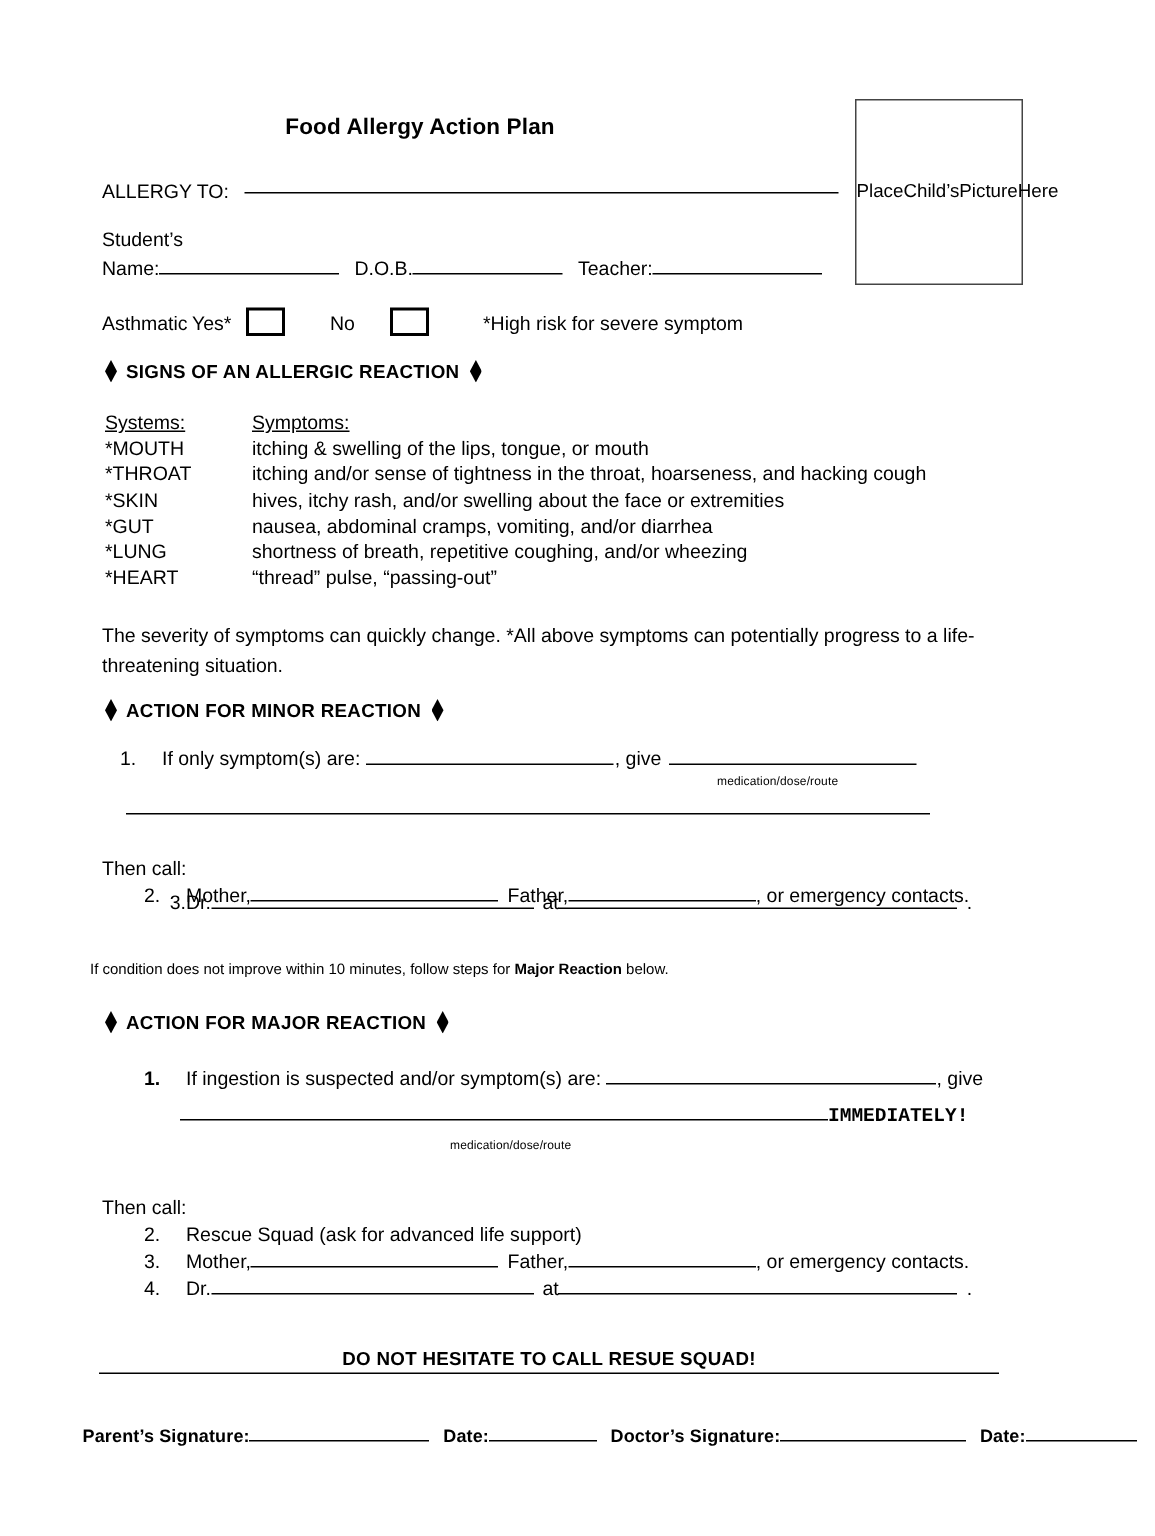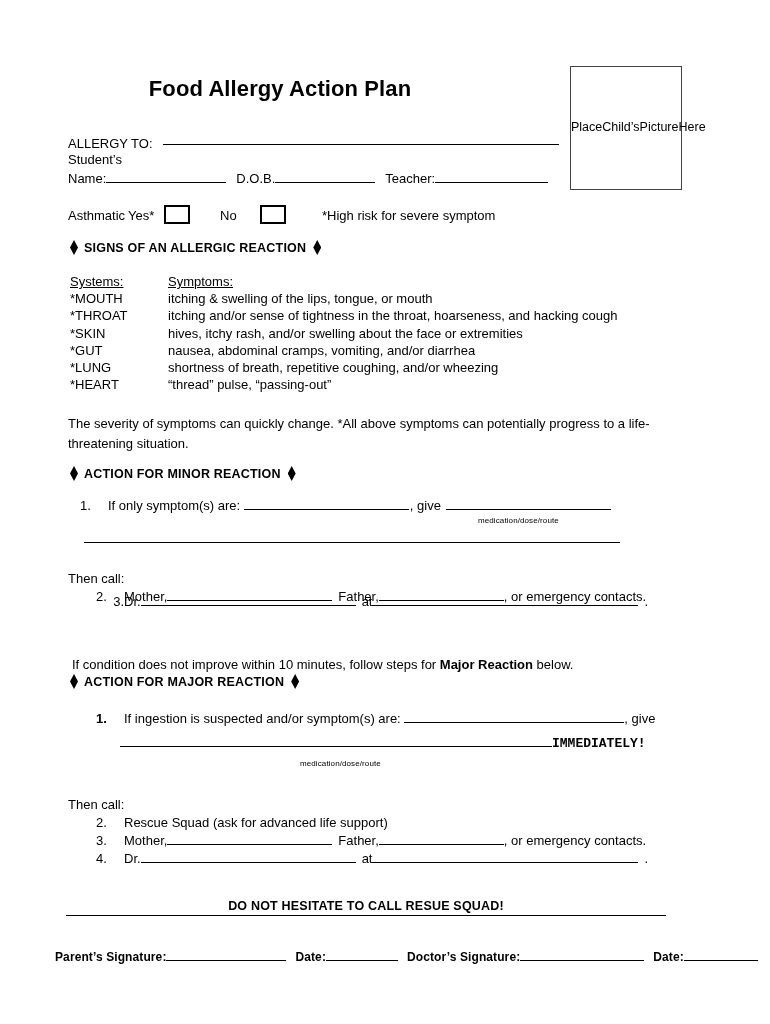--- a/index.html
+++ b/index.html
@@ -15,38 +15,38 @@
   #page {
     position: relative;
     width: 770px;
     height: 1024px;
     background: #ffffff;
     overflow: hidden;
   }
 
   
   .abs { position: absolute; }
-  .nowrap { white-space: nowrap; margin-top: 16px; }
+  .nowrap { white-space: nowrap; }
   .bold { font-weight: bold; }
 
   
   .rule {
     display: inline-block;
     border-bottom: 1px solid #000;
     height: 0;
     vertical-align: baseline;
   }
 
   
   #title {
     position: absolute;
     left: 0; top: 76px;
     width: 560px;
     text-align: center;
-    font-size: 22px;
+    font-size: 15px;
     font-weight: bold;
     letter-spacing: 0.1px;
   }
 
   #picture-box {
     position: absolute;
     left: 570px; top: 66px;
     width: 112px; height: 124px;
     border: 1px solid #444;
     box-sizing: border-box;
@@ -176,22 +176,22 @@
   #minor-3 { left: 96px; top: 594px; text-align: right; }
 
   .r-mother { width: 165px; }
   .r-father { width: 125px; }
   .r-dr     { width: 215px; }
   .r-at     { width: 266px; }
   .sep { display:inline-block; width: 6px; }
 
   #improve {
     position: absolute;
-    left: 72px; top: 641px;
-    font-size: 13px;
+    left: 60px; top: 641px;
+    font-size: 10px;
   }
 
   #major-1 { left: 96px; top: 711px; }
   #major-1 .r-sym { width: 220px; }
   #major-2nd-line {
     position: absolute;
     left: 120px; top: 736px;
     font-size: 13px;
     white-space: nowrap;
     font-family: Liberation Mono, monospace;

